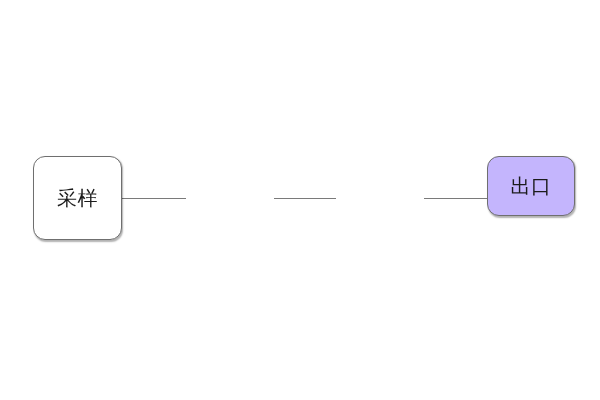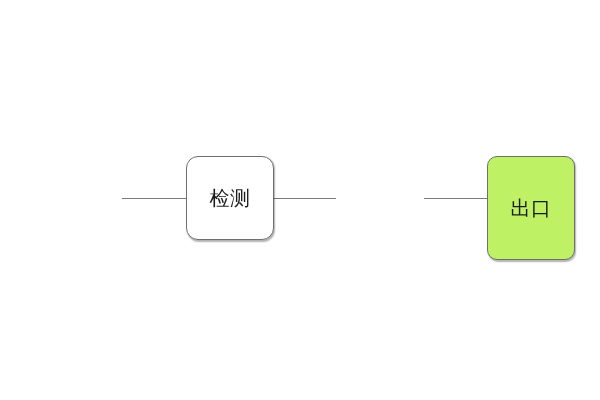--- a/index.html
+++ b/index.html
@@ -46,23 +46,23 @@
 </style>
 </head>
 <body>
 
 <div id="diagram-canvas" style="background: rgb(255, 255, 255);">
 
   <div class="flow-connector" style="left: 122px; top: 198px; width: 64px; border-top-color: rgb(122, 122, 122);"></div>
   <div class="flow-connector" style="left: 274px; top: 198px; width: 62px; border-top-color: rgb(122, 122, 122);"></div>
   <div class="flow-connector" style="left: 424px; top: 198px; width: 63px; border-top-color: rgb(122, 122, 122);"></div>
 
-
-  <div class="flow-node" style="left: 186px; top: 156px; width: 88px; height: 84px; border-color: rgb(111, 111, 111); background: rgb(255, 255, 255);">
-    <span class="flow-node-label" style="color: rgb(27, 27, 27);">检测</span>
+  <div class="flow-node" style="left: 33px; top: 156px; width: 89px; height: 84px; border-color: rgb(111, 111, 111); background: rgb(255, 255, 255);">
+    <span class="flow-node-label" style="color: rgb(27, 27, 27);">采样</span>
   </div>
 
 
-  <div class="flow-node" style="left: 487px; top: 156px; width: 88px; height: 104px; border-color: rgb(111, 111, 111); background: #bef264; border-radius: 10px;">
+
+  <div class="flow-node" style="left: 487px; top: 156px; width: 88px; height: 60px; border-color: rgb(111, 111, 111); background: #c4b5fd;">
     <span class="flow-node-label" style="color: rgb(27, 27, 27);">出口</span>
   </div>
 
 </div>
 
 </body></html>

